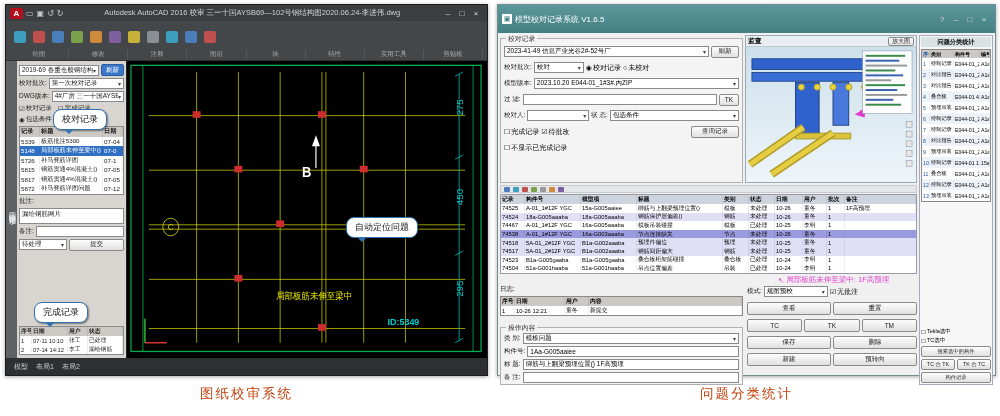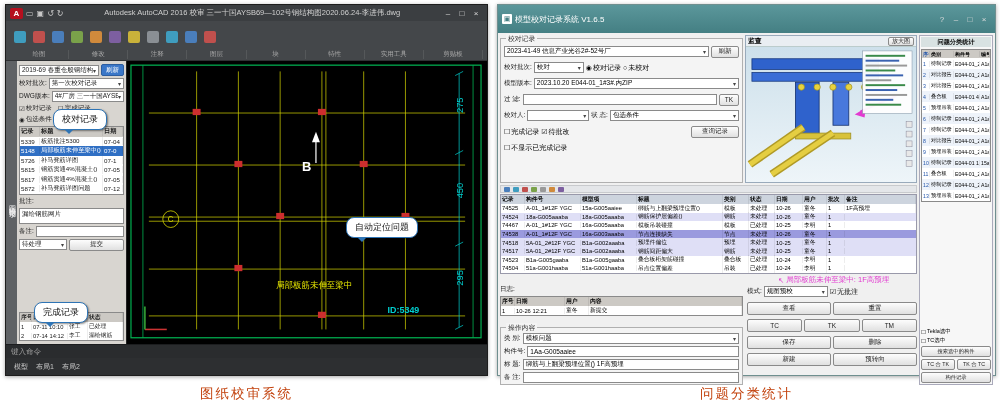--- a/index.html
+++ b/index.html
@@ -347,23 +347,20 @@
         <text x="150" y="218" fill="#e8e800" font-size="8.5">局部板筋未伸至梁中</text>
         <text x="262" y="242" fill="#00cfcf" font-size="9" font-weight="bold">ID:5349</text>
         <g>
           <line x1="18" y1="258" x2="40" y2="258" stroke="#cc3333" stroke-width="1.5"></line>
           <line x1="18" y1="258" x2="18" y2="236" stroke="#3ab03a" stroke-width="1.5"></line>
         </g>
       </svg>
     </div>
   </div>
 
-  <div class="cad-cmd">
-    <span>键入命令</span>
-  </div>
   <div class="cad-status">
   <span class="stab">模型</span>
       <span class="stab">布局1</span>
       <span class="stab">布局2</span>
     </div>
 
   <div class="callout" id="co-proof">校对记录</div>
   <div class="callout" id="co-locate">自动定位问题</div>
   <div class="callout" id="co-trace">完成记录</div>
 </div>

